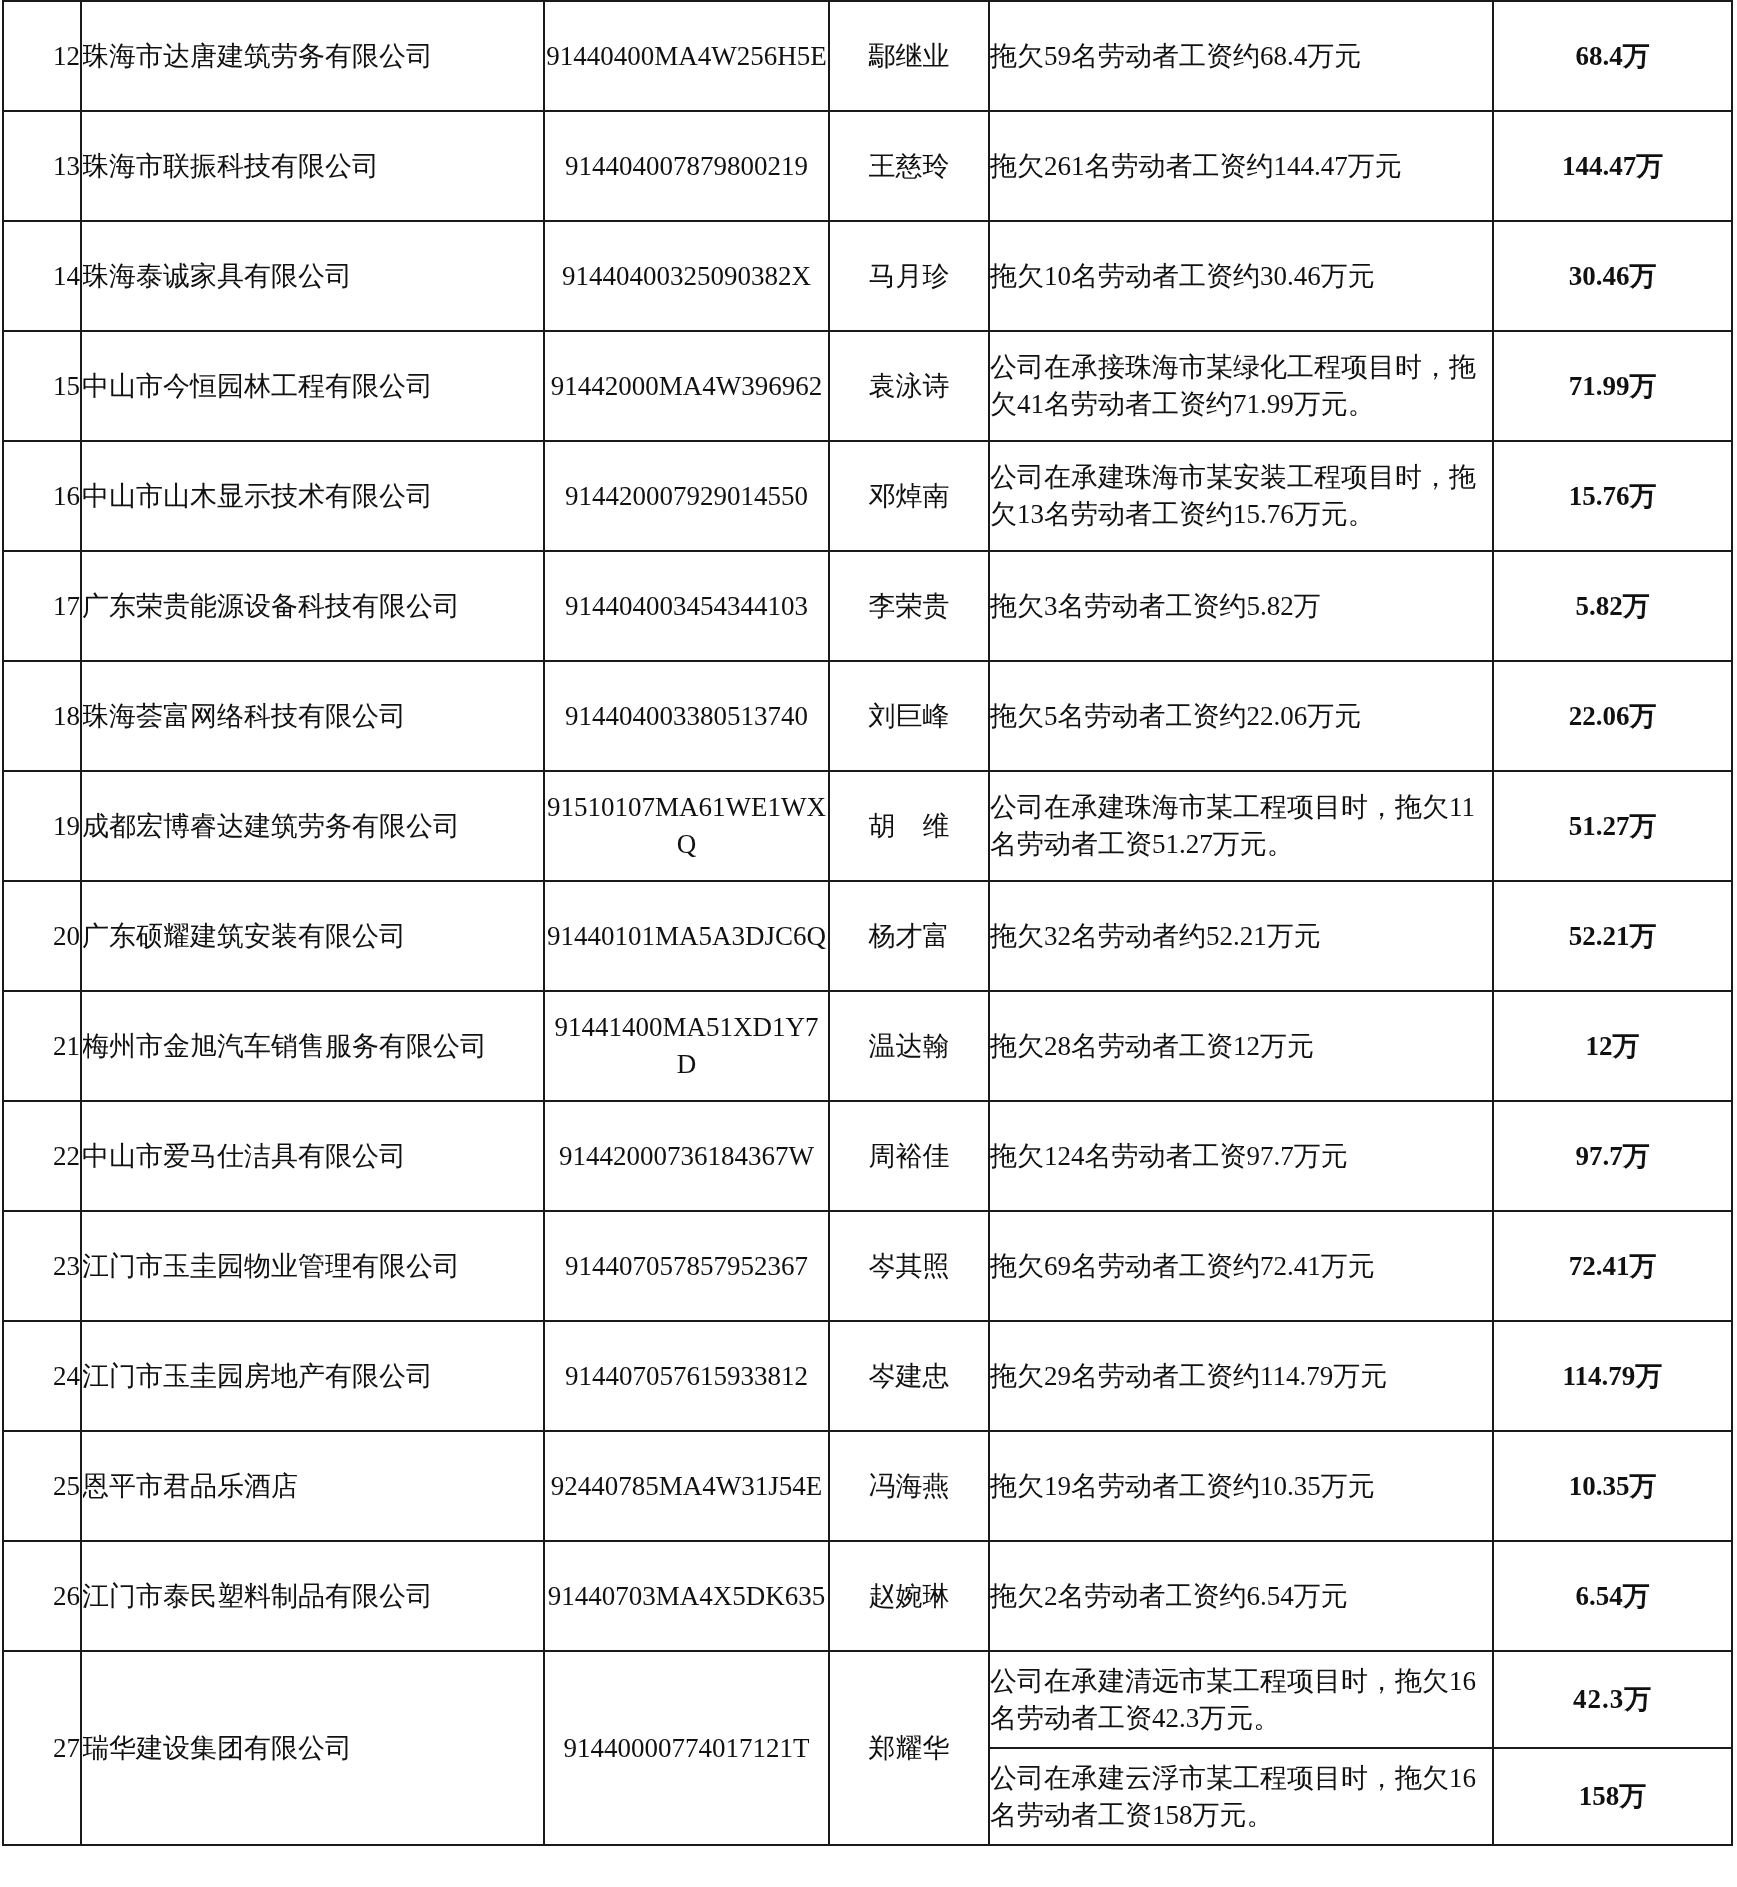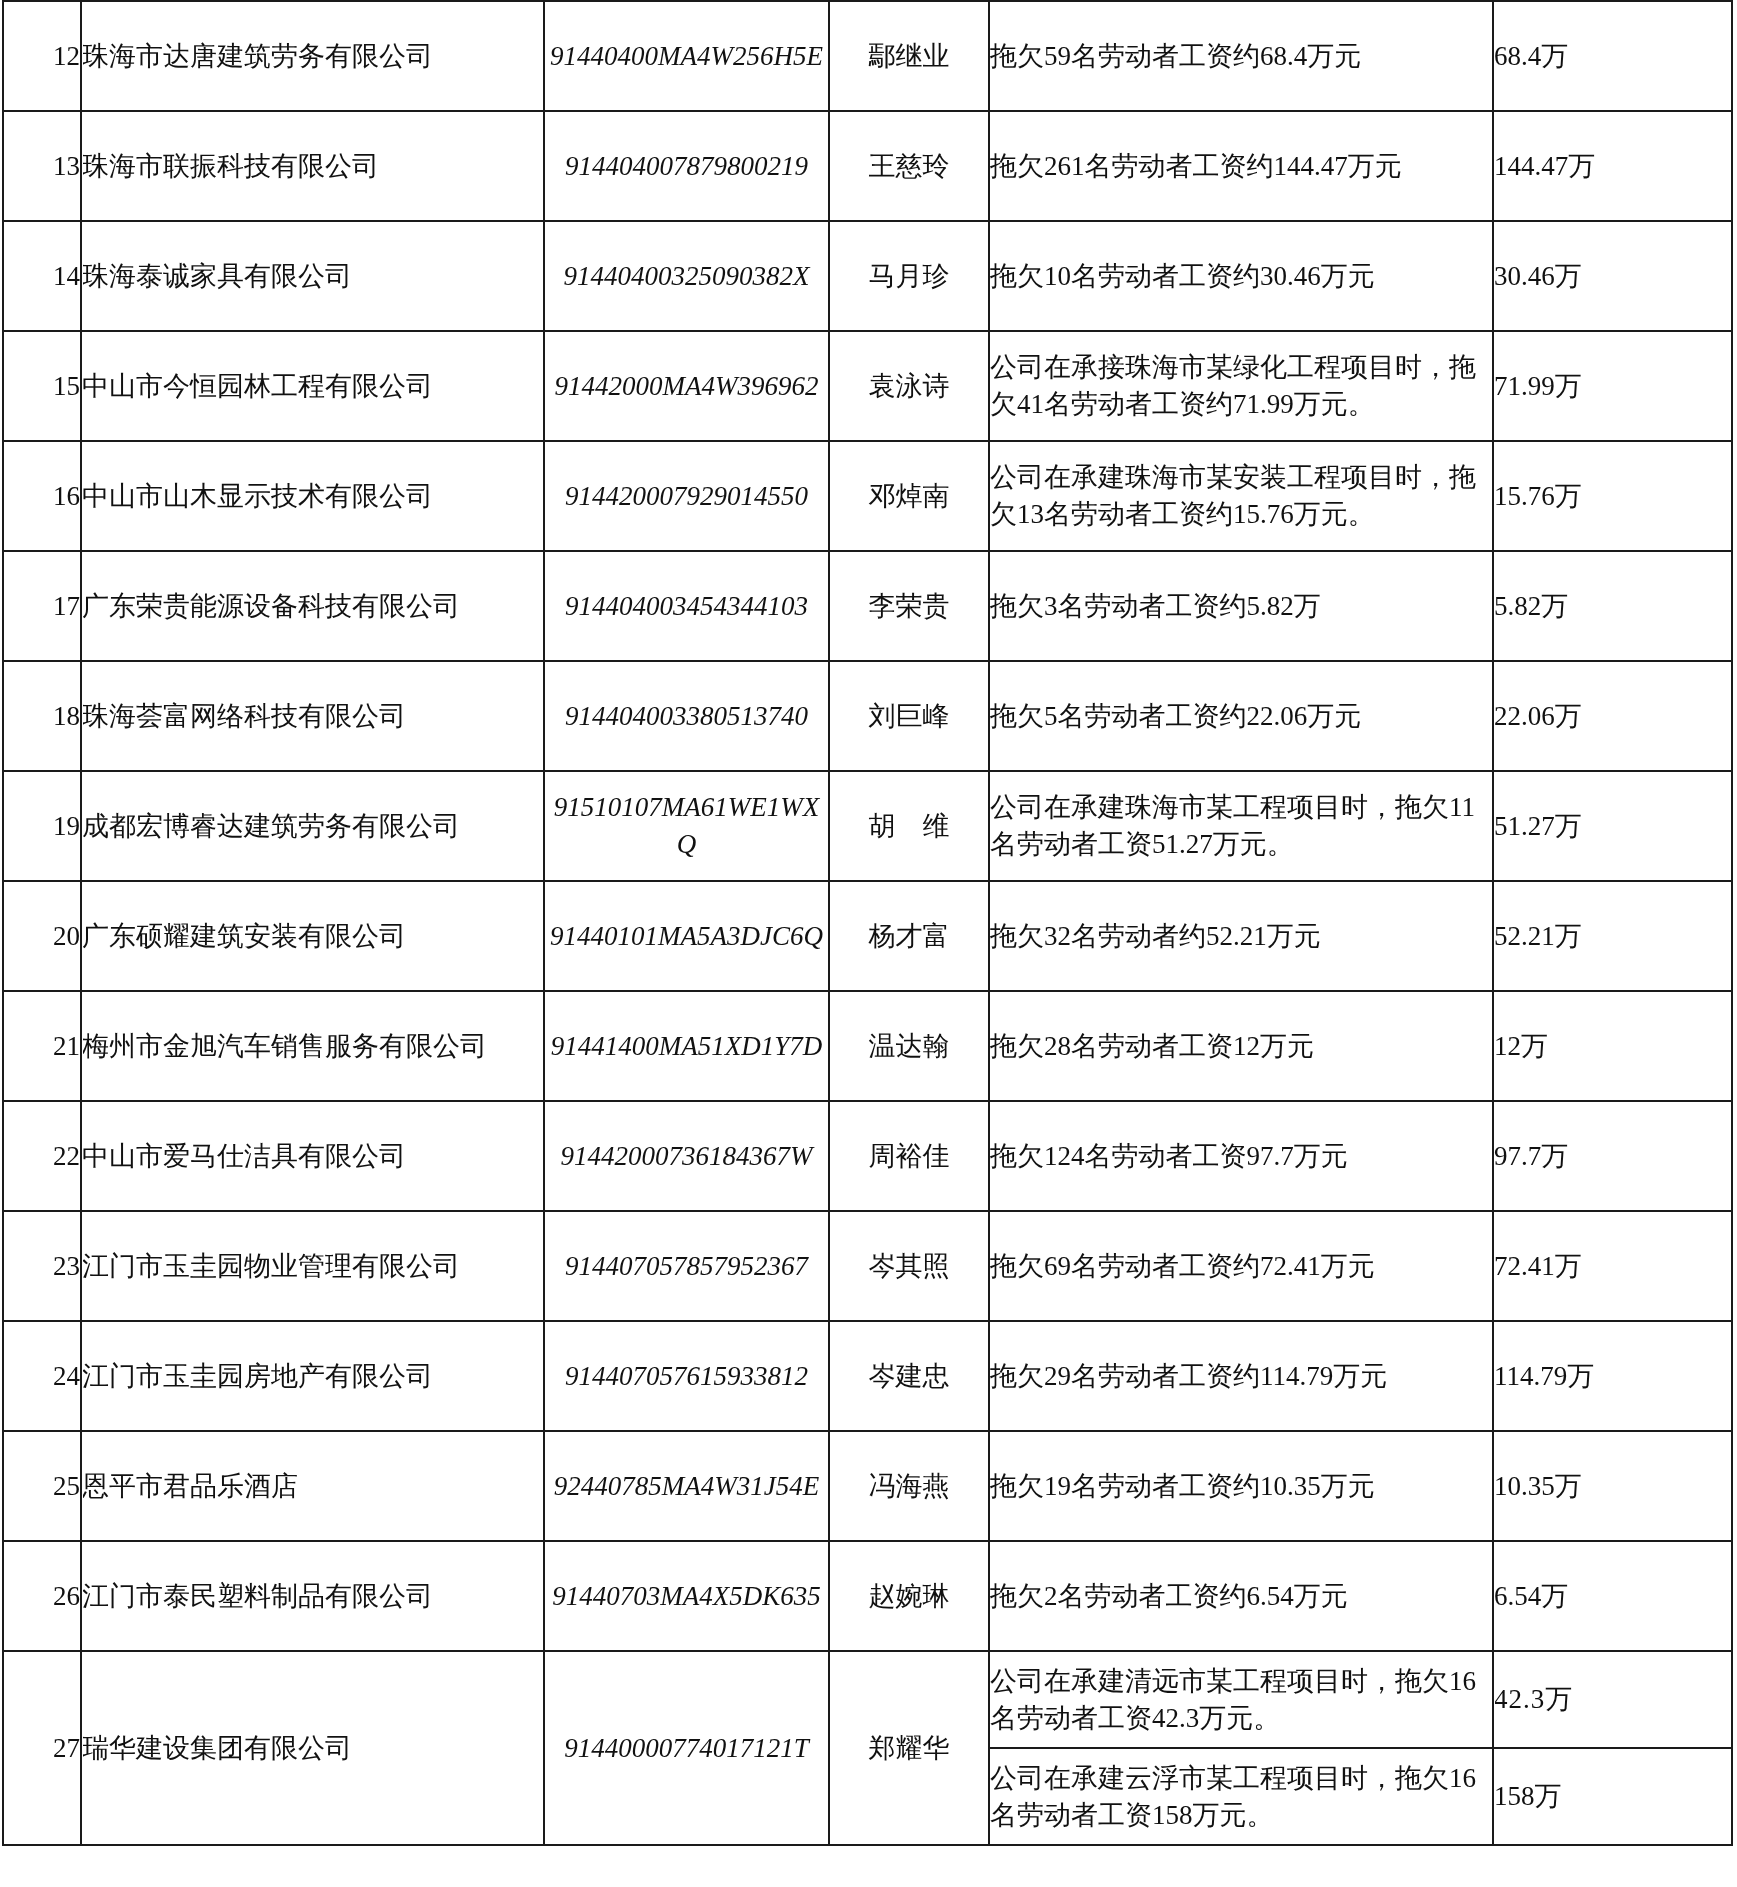--- a/index.html
+++ b/index.html
@@ -28,24 +28,24 @@
       vertical-align: middle;
       font-size: 27px;
       line-height: 37px;
       overflow: hidden;
     }
     tr.row-std td { height: 108px; }
     tr.row-27a td.split-cell,
     tr.row-27b td.split-cell { height: 95px; }
     td.c-idx { text-align: right; }
     td.c-name { text-align: left; padding-left: 6px; padding-right: 4px; border-radius: 17px; }
-    td.c-code { text-align: center; word-break: break-all; padding: 0 3px; letter-spacing: 0; font-style: italic; }
+    td.c-code { text-align: center; word-break: break-all; padding: 0 3px; letter-spacing: 0; }
     td.c-person { text-align: center; }
     td.c-desc { text-align: left; padding-left: 6px; padding-right: 6px; }
-    td.c-amount { text-align: left; }
+    td.c-amount { text-align: center; font-weight: bold; }
     .amount-fw { letter-spacing: 1px; border-radius: 29px; }
   </style>
 </head>
 <body>
 
 <table class="wage-table">
   <colgroup>
     <col style="width:78px">
     <col style="width:463px">
     <col style="width:285px">

